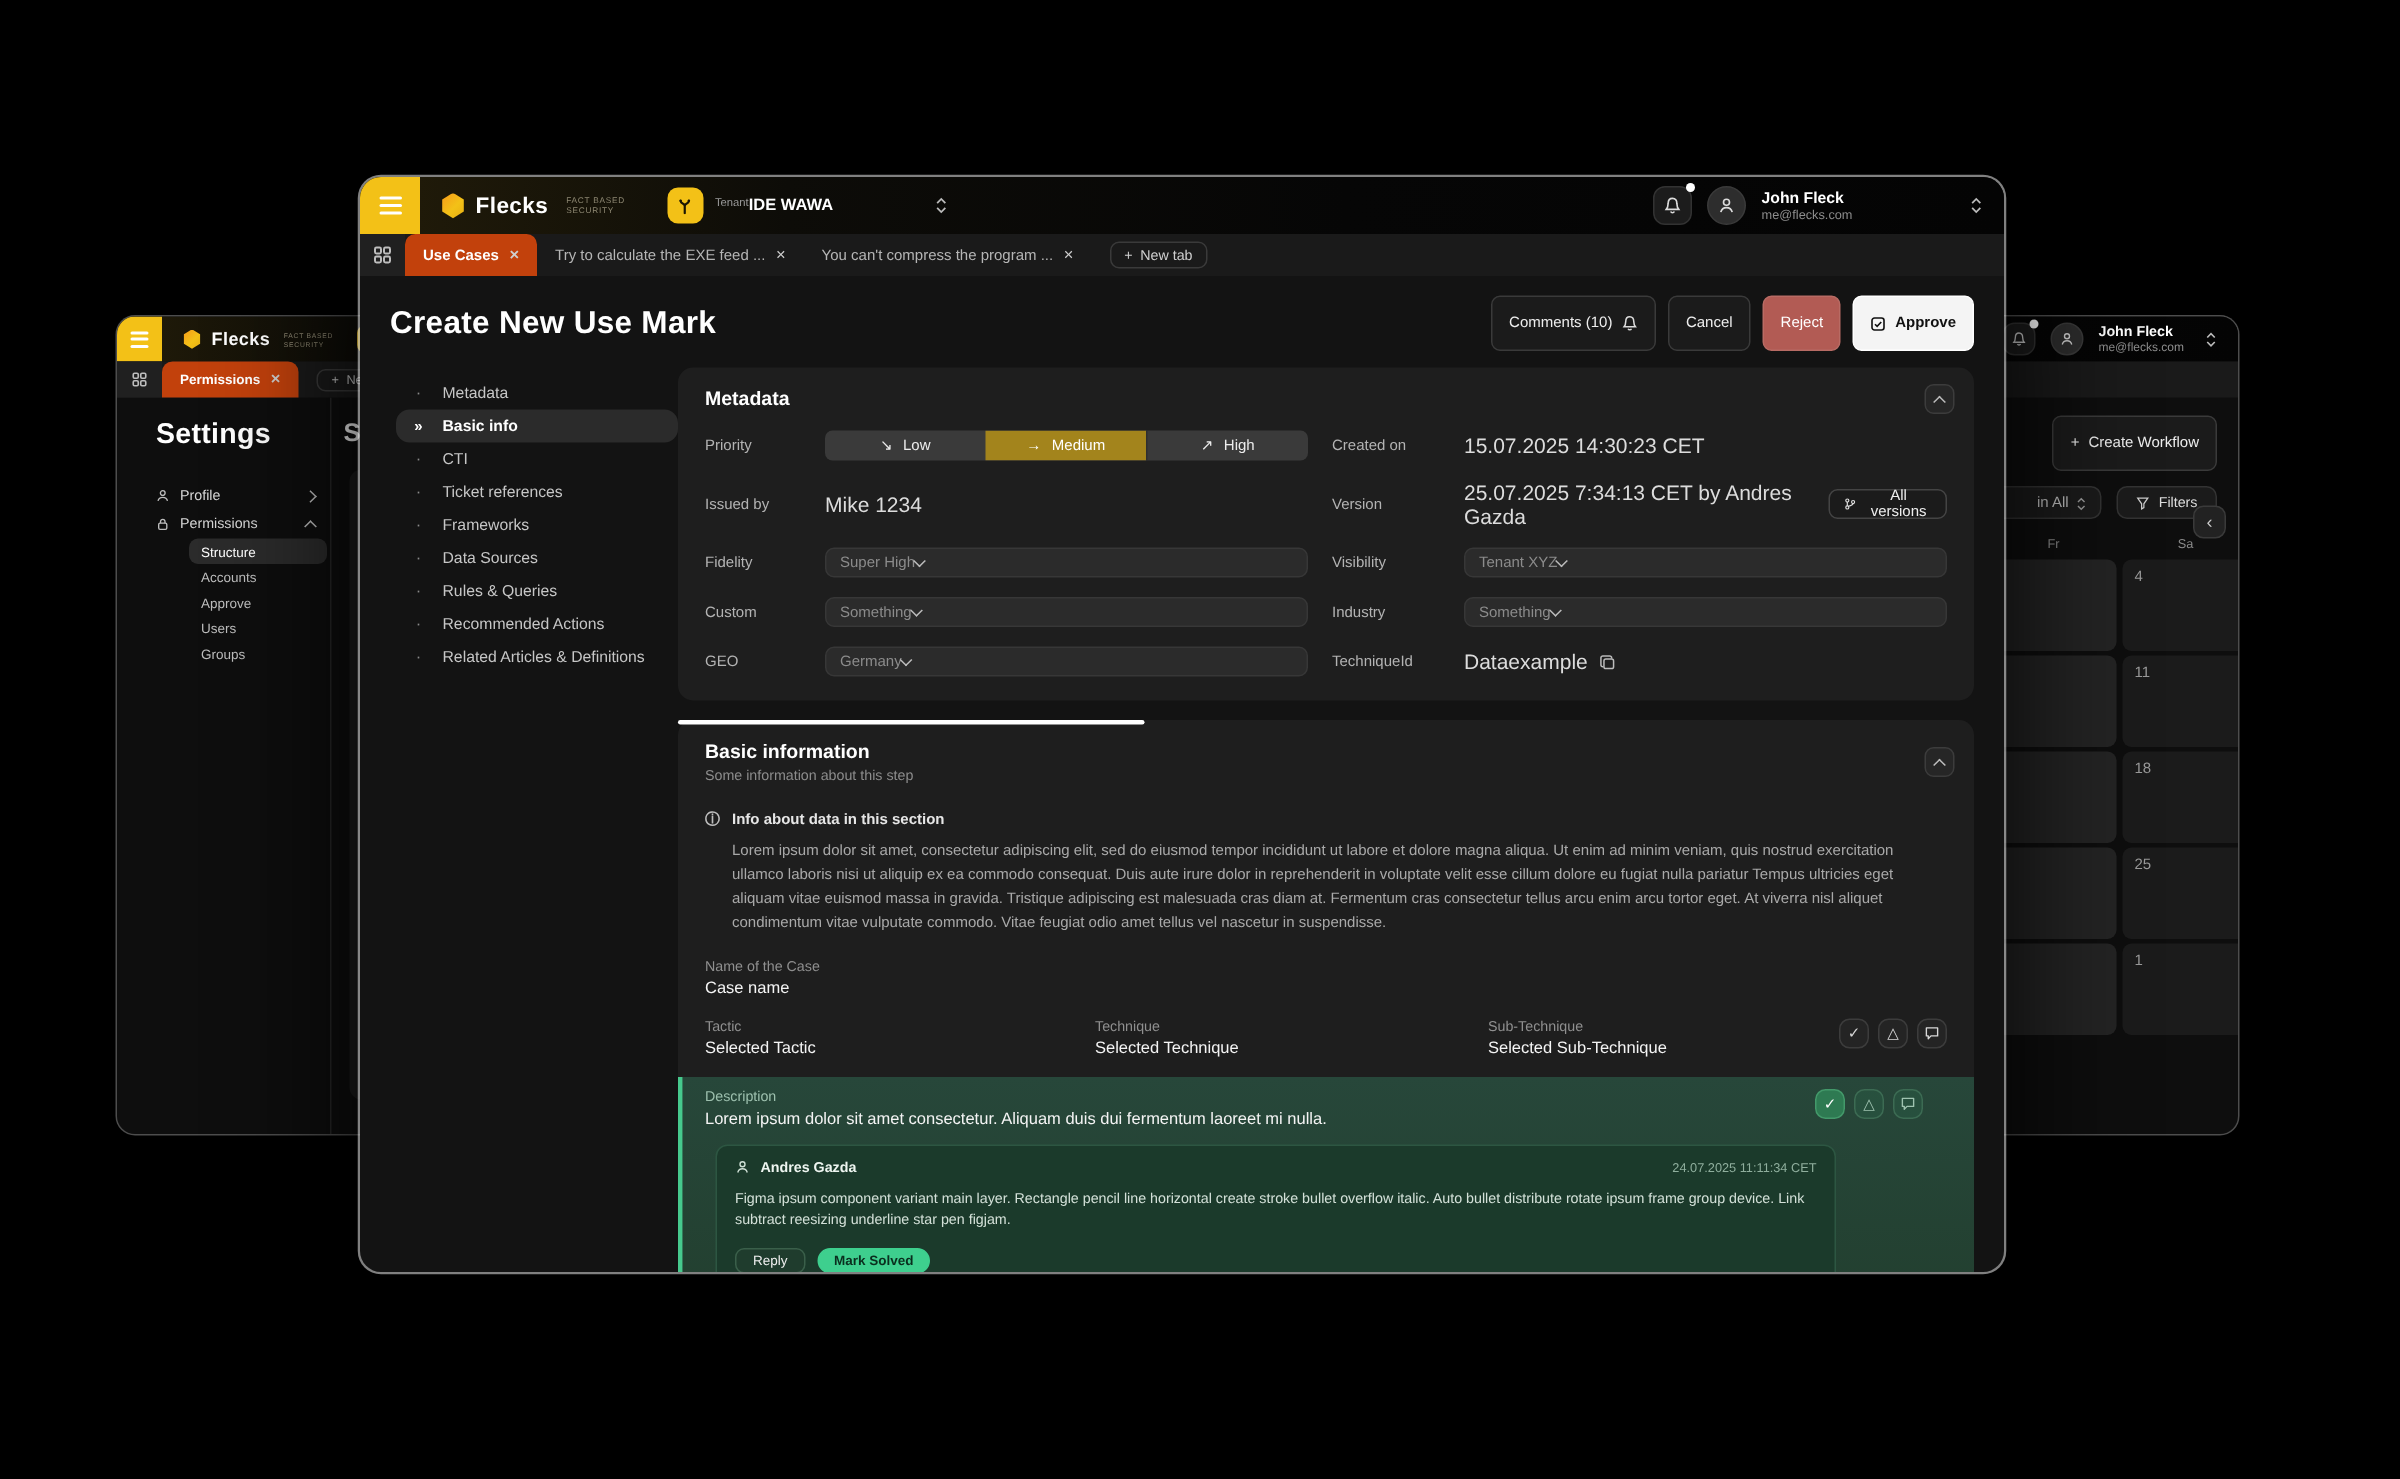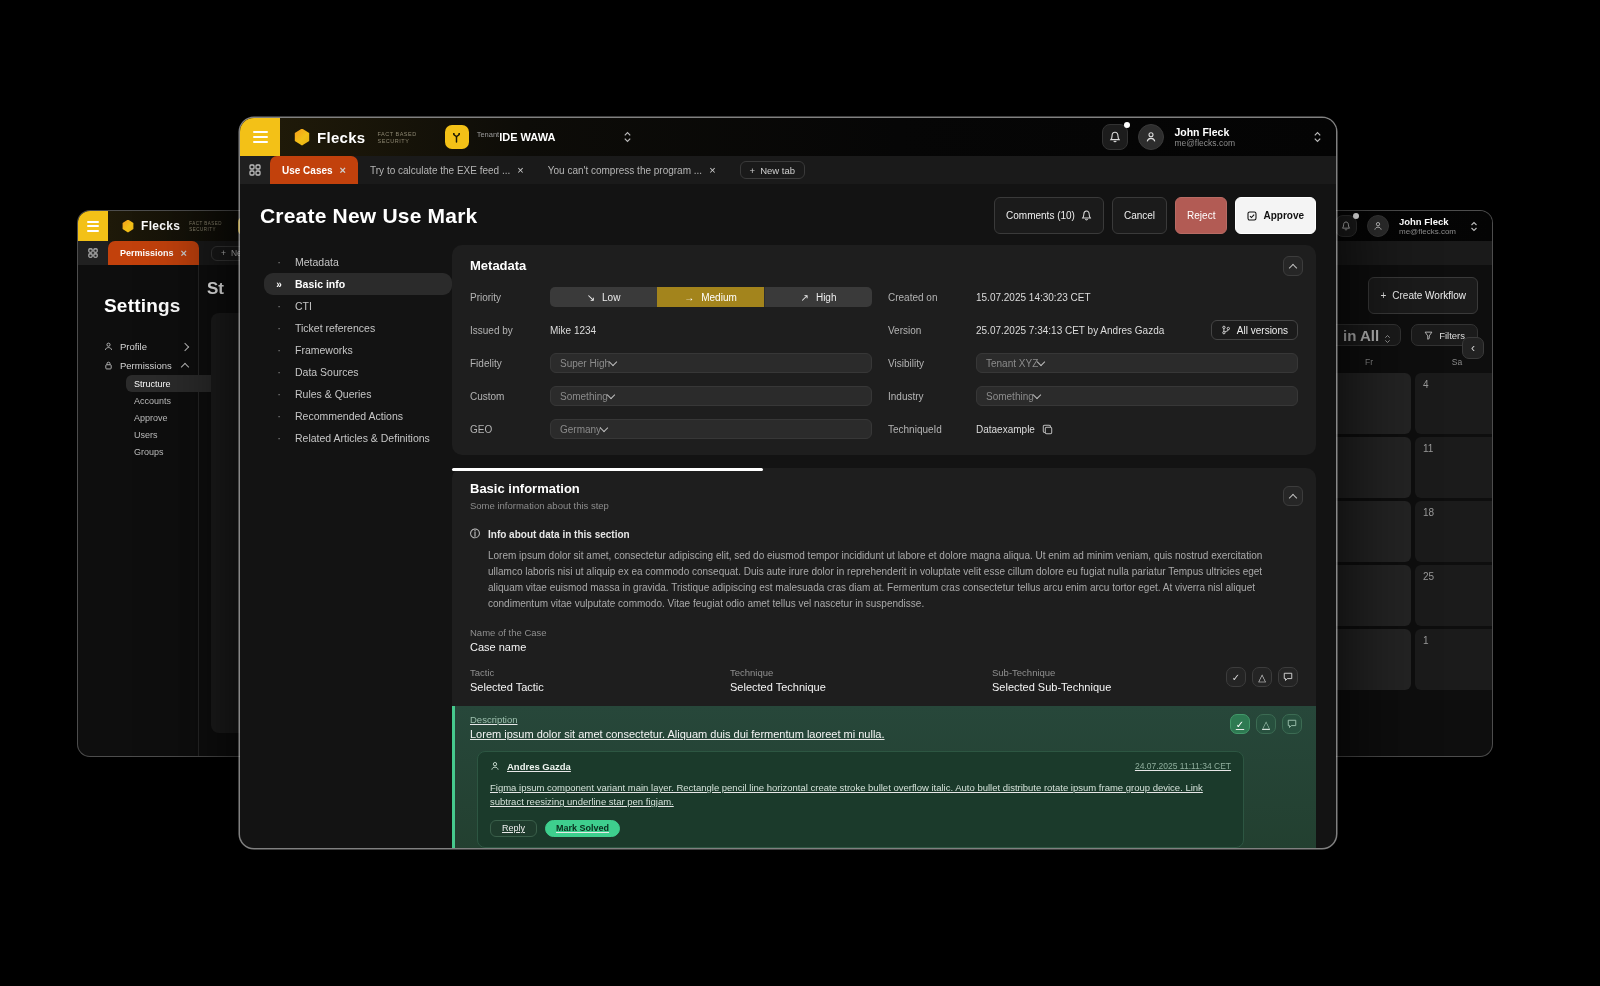--- a/index.html
+++ b/index.html
@@ -98,21 +98,21 @@
   .collapse-btn { position:absolute; top:11px; right:13px; width:20px; height:20px; background:#262626;
     border:1px solid #3c3c3c; border-radius:6px; display:grid; place-items:center; cursor:pointer; }
   .chev { width:6px; height:6px; border-right:1.5px solid #bdbdbd; border-bottom:1.5px solid #bdbdbd; }
   .chev.up { transform:rotate(-135deg); margin-top:3px; }
   .chev.down { transform:rotate(45deg); margin-top:-2px; }
   .chev.right { transform:rotate(-45deg); }
 
   .meta-grid { display:grid; grid-template-columns:64px 322px 72px 1fr; gap:13px 16px;
     align-items:center; margin-top:14px; }
   .f-label { font-size:10px; color:#b3b3b3; }
-  .f-value { font-size:10px; color:#dcdcdc; }
+  .f-value { font-size:14px; color:#dcdcdc; }
   .seg { display:flex; height:20px; border-radius:5px; overflow:hidden; width:100%; background:#3a3a3a; }
   .seg-item { flex:1; display:flex; align-items:center; justify-content:center; gap:7px;
     font-size:10px; color:#ececec; cursor:pointer; border-left:1px solid #2e2e2e; }
   .seg-item:first-child { border-left:none; }
   .seg-item.selected { background:#a3841c; border-left:none; color:#fff; }
   .seg-arrow { font-size:10px; }
   .select { background:#2b2b2b; border:1px solid #373737; border-radius:6px; height:20px;
     display:flex; align-items:center; justify-content:flex-start; padding:0 9px;
     font-size:10px; color:#8b8b8b; cursor:pointer; }
   .value-with-btn { display:flex; align-items:center; justify-content:space-between; gap:10px; }
@@ -133,59 +133,59 @@
   .big-value { font-size:11px; color:#f4f4f4; margin-top:3px; }
 
   .triple-row { display:grid; grid-template-columns:260px 262px 1fr 88px; margin-top:14px; align-items:start; }
   .icon-group { display:flex; gap:6px; justify-content:flex-end; }
   .mini-btn { width:20px; height:20px; border-radius:7px; background:#242424; border:1px solid #3c3c3c;
     color:#d8d8d8; display:grid; place-items:center; font-size:10px; cursor:pointer; }
   .mini-btn.green-solid { background:#2e7a52; border-color:#43996a; color:#fff; }
   .mini-btn.green-tint { background:rgba(62,207,142,0.07); border-color:#3c6b53; color:#9fc3b0; }
 
   .desc-block { margin:13px -18px 0; background:linear-gradient(180deg,#27473a 0%,#223f2f 100%);
-    border-left:3px solid #46c98d; padding:8px 14px 14px 15px; position:relative;text-decoration:underline; }
+    border-left:3px solid #46c98d; padding:8px 34px 14px 15px; position:relative; }
   .desc-top { display:flex; align-items:flex-start; }
   .desc-main { flex:1; }
   .desc-block .small-label { color:#9dc0ae; }
   .comment-card { margin:11px 58px 0 7px; background:#1b3a2b; border:1px solid #2d5642;
     border-radius:8px; padding:9px 12px 10px; }
   .comment-head { display:flex; gap:7px; }
   .comment-author { font-size:9.5px; font-weight:bold; color:#eef5f0; }
   .comment-time { margin-left:auto; font-size:8.5px; color:#8fae9d; }
   .comment-text { margin-top:9px; font-size:9.5px; color:#d3e0d8; line-height:1.5; }
   .comment-actions { display:flex; gap:8px; margin-top:10px; }
   .btn-reply { height:17px; border-radius:6px; background:#1f3c2d; border:1px solid #3a5f4a;
     color:#eee; font-size:9px; display:inline-flex; align-items:center; padding:0 11px; cursor:pointer; }
   .btn-solved { height:17px; border-radius:9px; background:#3ecf8e; border:1px solid #3ecf8e;
     color:#0a2e1e; font-weight:bold; font-size:9px; display:inline-flex; align-items:center; padding:0 10px; cursor:pointer; }
 
   
   .lw-body { display:flex; height:calc(100% - 54px); }
-  .lw-side { width:121px; flex:0 0 auto; border-right:1px solid #272727; padding:30px 0 0 26px; }
+  .lw-side { width:143px; flex:0 0 auto; border-right:1px solid #272727; padding:14px 0 0 26px; }
   .lw-title { font-size:19px; font-weight:bold; color:#fff; letter-spacing:.2px; }
   .lw-nav { margin-top:20px; }
   .lw-row { display:flex; align-items:center; gap:7px; font-size:9.5px; color:#d6d6d6;
     padding:4px 10px 4px 0; cursor:pointer; }
   .lw-row .grow { flex:1; }
   .lw-sub { margin-left:22px; font-size:9px; color:#bdbdbd; padding:3.5px 8px; cursor:pointer; border-radius:6px; }
   .lw-sub.active { background:#2b2b2b; color:#fff; width:92px; }
   .lw-main { flex:1; position:relative; }
   .lw-partial-title { position:absolute; left:8px; top:14px; font-size:17px; font-weight:bold; color:#fff; }
   .lw-panel { position:absolute; left:12px; top:48px; width:300px; height:420px; background:#1d1d1d; border-radius:8px; }
 
   
   .rw-toolbar1 { display:flex; justify-content:flex-end; padding:12px 14px 0; }
   .rw-toolbar2 { display:flex; gap:10px; padding:10px 14px 0; }
   .search-field { flex:1; background:#1b1b1b; border:1px solid #333; border-radius:7px; height:22px;
     display:flex; align-items:center; padding:0 9px; gap:8px; }
   .search-field input { flex:1; background:transparent; border:none; outline:none; color:#ddd;
     font-size:9.5px; font-family:"Liberation Sans",sans-serif; }
   .search-field input::placeholder { color:#7d7d7d; }
-  .scope { display:flex; align-items:flex-end; gap:5px; font-size:15px; color:#bdbdbd; cursor:pointer;font-weight:bold; }
+  .scope { display:flex; align-items:flex-end; gap:5px; font-size:10px; color:#bdbdbd; cursor:pointer; }
   .btn-filters { height:22px; border-radius:7px; background:#1b1b1b; border:1px solid #333; color:#ddd;
     font-size:9.5px; display:inline-flex; align-items:center; gap:6px; padding:0 12px; cursor:pointer; }
   .cal-nav-btn { position:absolute; right:8px; top:126px; width:22px; height:22px; border-radius:7px;
     background:#222; border:1px solid #3a3a3a; color:#ccc; display:grid; place-items:center;
     font-size:12px; cursor:pointer; }
   .cal { position:absolute; left:427px; top:146px; right:-14px; bottom:0; }
   .cal-heads { display:flex; gap:4px; }
   .cal-head { width:84px; text-align:center; font-size:8.5px; color:#8b8b8b; }
   .cal-grid { margin-top:6px; display:flex; gap:4px; }
   .cal-col { display:flex; flex-direction:column; gap:3px; }

